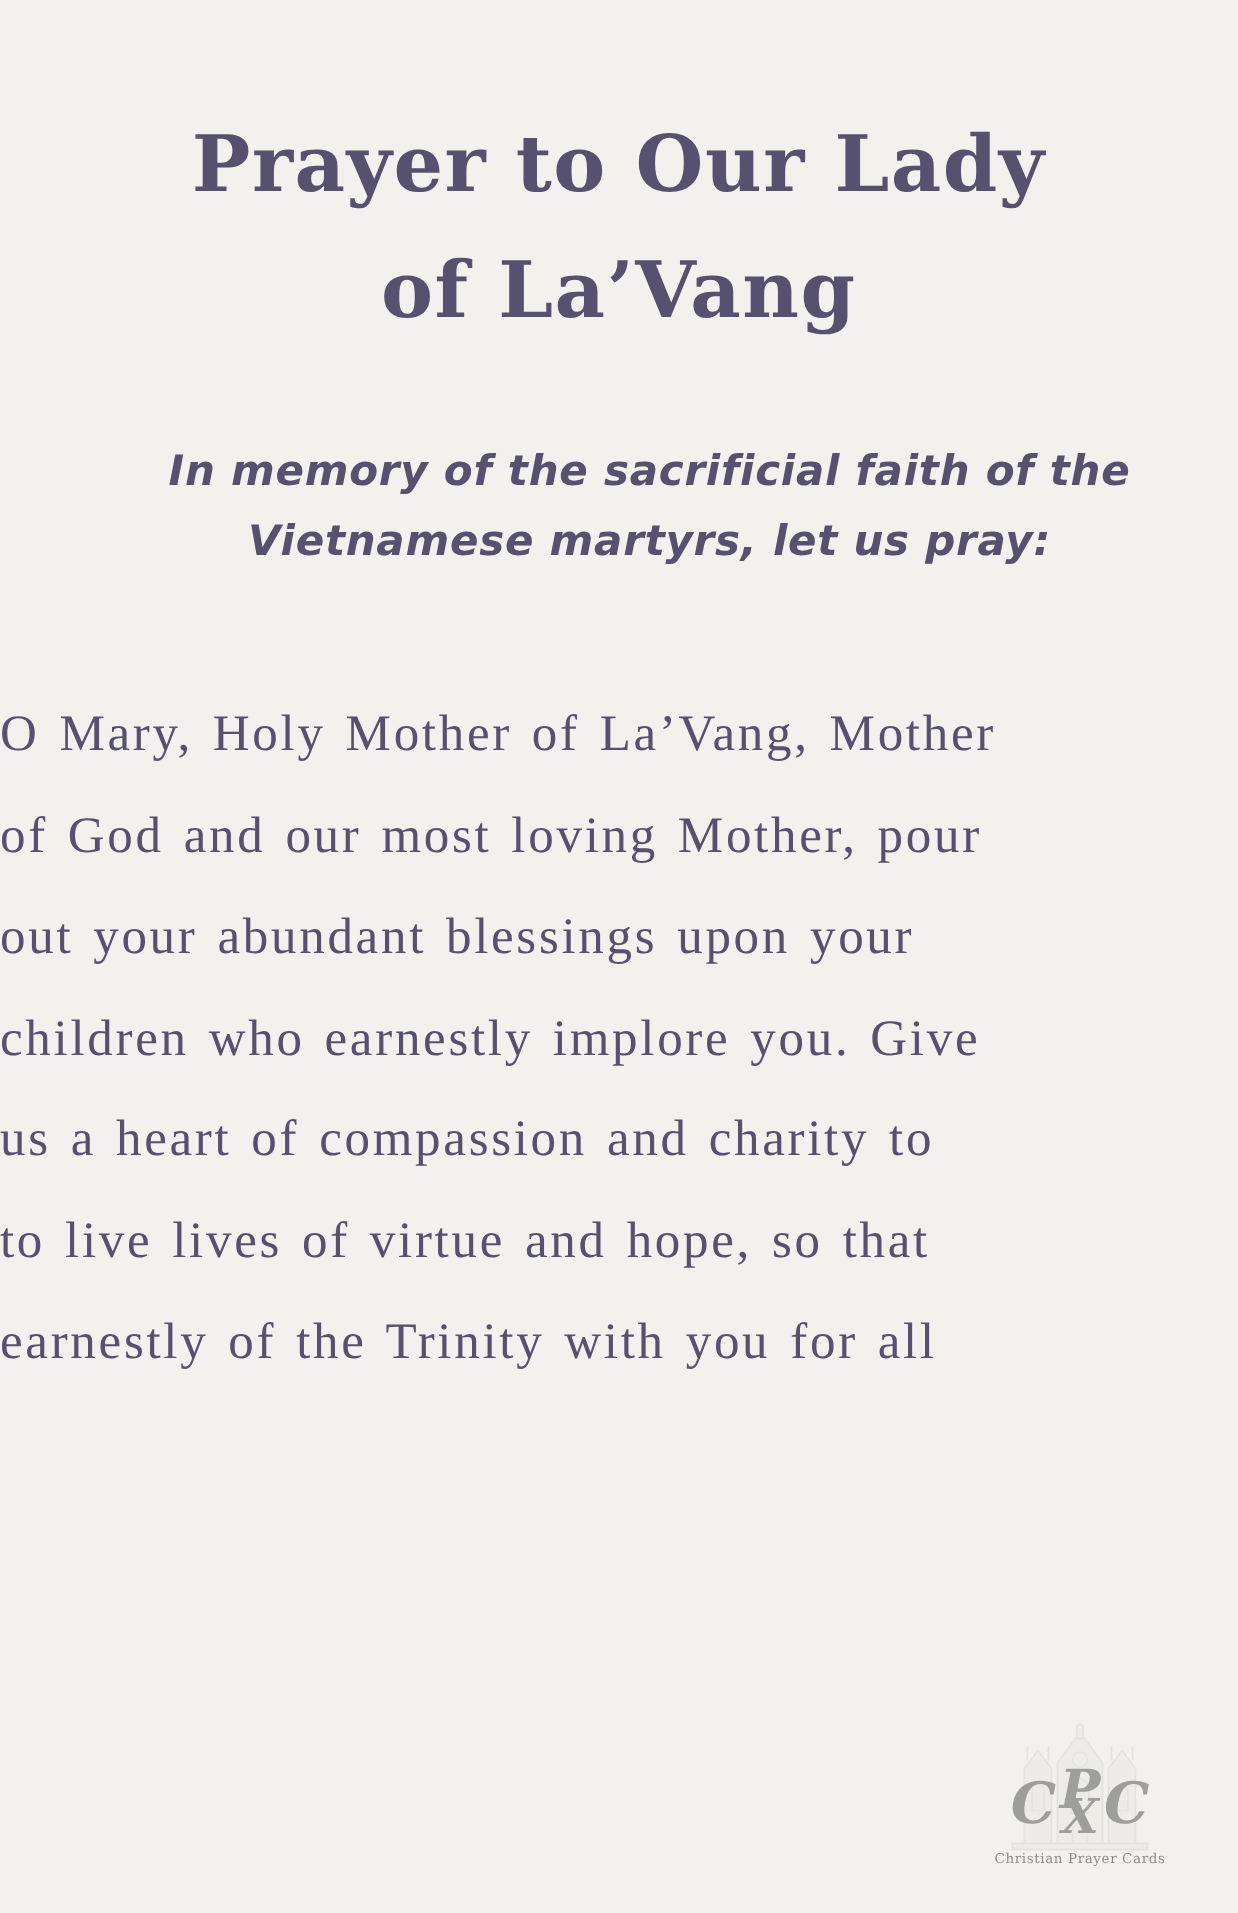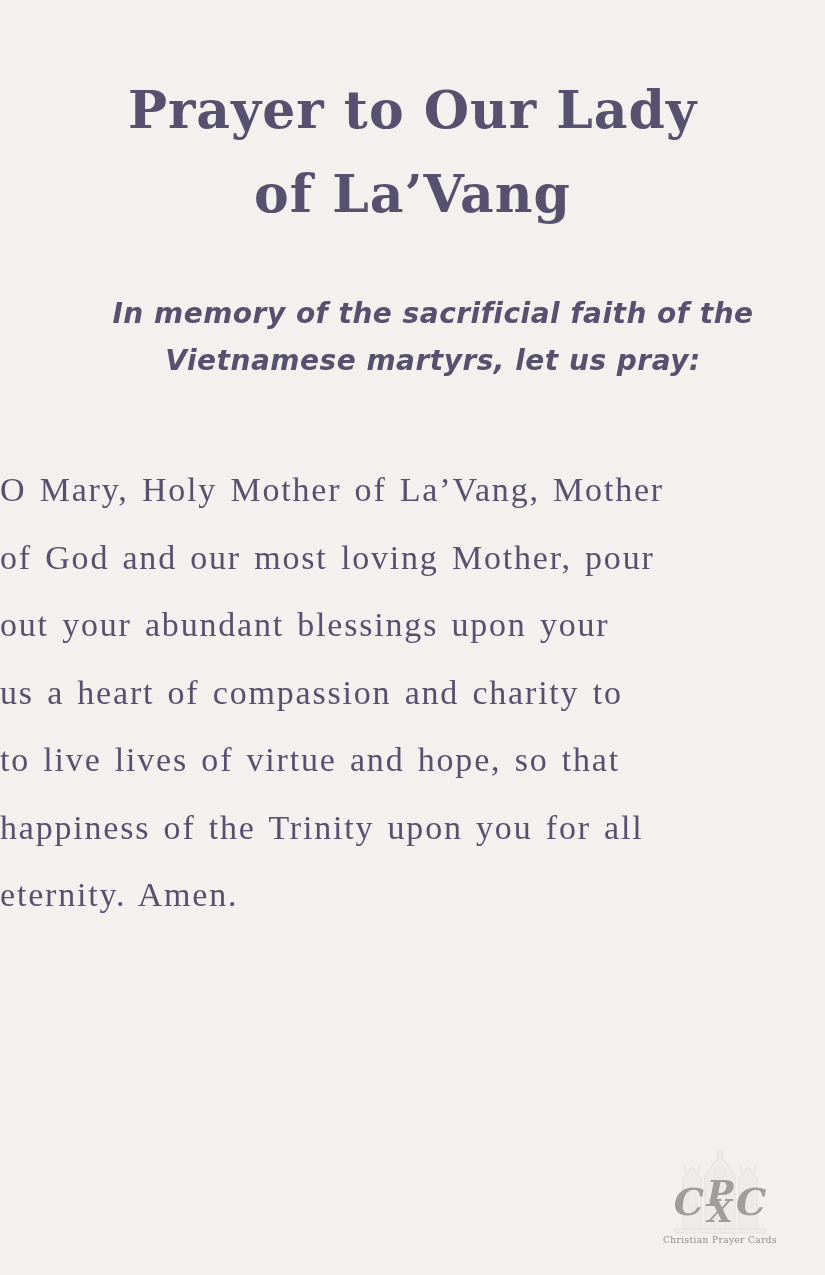--- a/index.html
+++ b/index.html
@@ -137,24 +137,24 @@
 
   <div class="subtitle">
     <div>In memory of the sacrificial faith of the</div>
     <div>Vietnamese martyrs, let us pray:</div>
   </div>
 
   <div class="prayer">
     <div class="prayer-line">O Mary, Holy Mother of La’Vang, Mother</div>
     <div class="prayer-line">of God and our most loving Mother, pour</div>
     <div class="prayer-line">out your abundant blessings upon your</div>
+    <div class="prayer-line">children who earnestly implore you. Give</div>
     <div class="prayer-line">us a heart of compassion and charity to</div>
     <div class="prayer-line">to live lives of virtue and hope, so that</div>
-    <div class="prayer-line">happiness of the Trinity upon you for all</div>
-    <div class="prayer-line">eternity. Amen.</div>
+    <div class="prayer-line">earnestly of the Trinity with you for all</div>
   </div>
 
   <div class="logo">
     <svg class="cathedral" viewBox="0 0 98 86" fill="none" xmlns="http://www.w3.org/2000/svg">
 
       <g stroke="#e3e2dd" stroke-width="1.2" fill="#edece8">
 
         <path d="M34 26 L49 6 L64 26 L64 80 L34 80 Z"></path>
         <path d="M47 2 L49 0 L51 2 L51 10 L47 10 Z"></path>
 

